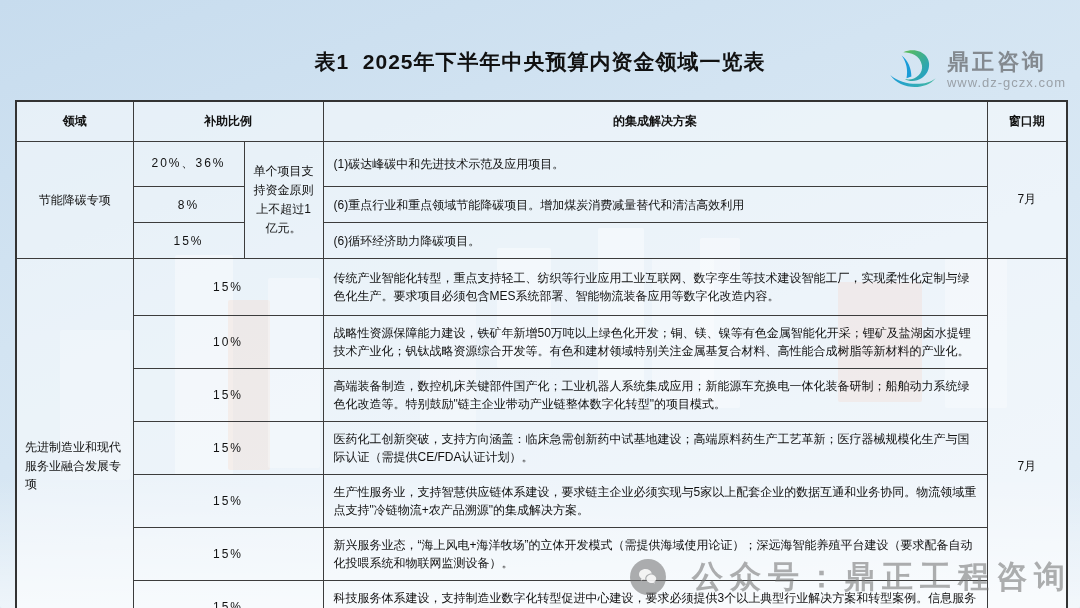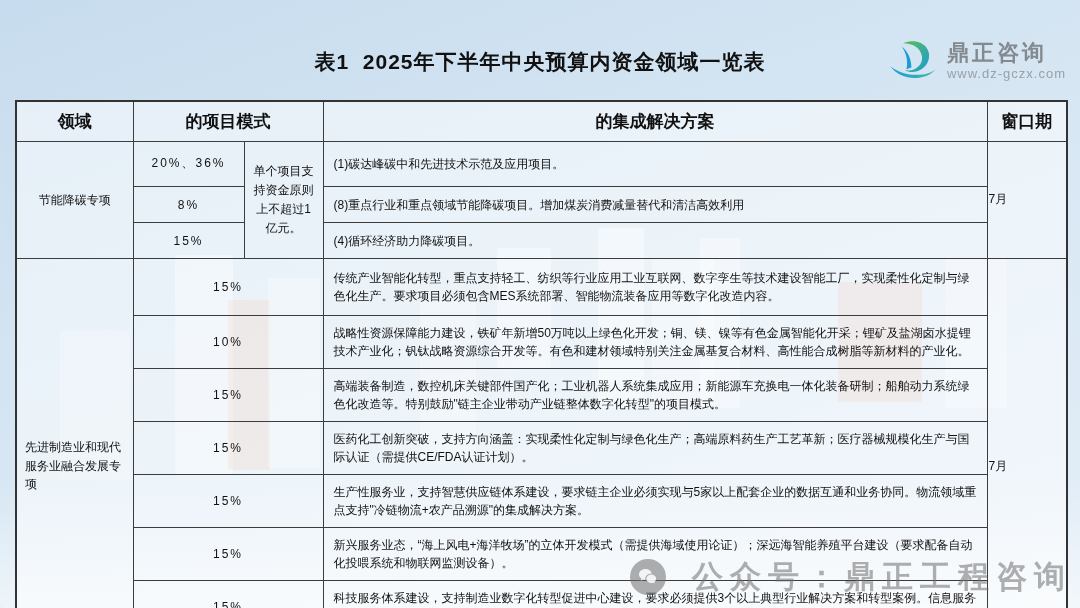--- a/index.html
+++ b/index.html
@@ -19,41 +19,41 @@
   .b8{left:700px;top:238px;width:40px;height:170px;background:rgba(255,255,255,0.36);}
   .b9{left:838px;top:282px;width:84px;height:120px;background:rgba(238,128,92,0.20);}
   .b10{left:945px;top:258px;width:62px;height:150px;background:rgba(255,255,255,0.30);}
   .b11{left:60px;top:330px;width:70px;height:150px;background:rgba(255,255,255,0.22);}
   .haze{left:0;bottom:0;width:1080px;height:130px;border-radius:0;
         background:linear-gradient(180deg,rgba(255,255,255,0) 0%,rgba(255,255,255,0.55) 100%);}
   
   .title{position:absolute;top:48px;left:0;width:100%;text-align:center;z-index:2;
          font-size:21px;font-weight:bold;color:#111;letter-spacing:1px;}
   
-  .logo{position:absolute;top:35px;right:14px;z-index:2;display:flex;align-items:center;gap:8px;}
+  .logo{position:absolute;top:44px;right:14px;z-index:2;display:flex;align-items:center;gap:8px;}
   .logo-mark{width:52px;height:52px;}
   .logo-text{display:flex;flex-direction:column;line-height:1.1;}
   .logo-name{font-size:22px;font-weight:bold;color:#83898f;letter-spacing:3px;}
   .logo-site{font-size:13px;color:#9aa1a8;letter-spacing:1px;margin-top:2px;}
   
   .table-wrap{position:absolute;left:15px;top:100px;z-index:1;}
   table{border-collapse:collapse;table-layout:fixed;width:1051px;
         font-size:12px;color:#111;}
   col.c-area{width:117px;} col.c-pct{width:111px;} col.c-note{width:79px;}
   col.c-dir{width:664px;} col.c-win{width:80px;}
   th,td{border:1.6px solid #3c3c3c;vertical-align:middle;
         background:rgba(255,255,255,0.52);}
   table{border:2.2px solid #333;}
-  th{font-size:17px;font-weight:bold;text-align:center;padding:4px;}
+  th{font-size:12px;font-weight:bold;text-align:center;padding:4px;}
   td.pct{text-align:center;letter-spacing:2px;}
   td.area{text-align:center;padding:4px 8px;line-height:1.55;}
   td.area-left{text-align:left;}
   td.note{text-align:center;padding:20px 6px;line-height:1.6;}
   td.dir{text-align:left;padding:8px 10px;line-height:1.5;}
-  td.win{text-align:left;}
+  td.win{text-align:center;}
   tr.hr{height:40px;} tr.r44{height:44px;} tr.r29{height:29px;}
   tr.r57{height:57px;} tr.r47{height:47px;margin-top:22px;} tr.r45{height:45px;}
   tr.r42{height:42px;} tr.r38{height:38px;} tr.r40{height:40px;}
   
   .watermark{position:absolute;right:8px;bottom:10px;z-index:3;display:flex;align-items:center;gap:26px;
              pointer-events:none;}
   .wm-icon{width:36px;height:36px;border-radius:50%;background:rgba(110,110,110,0.55);
            display:flex;align-items:center;justify-content:center;}
   .wm-text{font-size:31px;font-weight:bold;color:rgba(110,110,110,0.55);letter-spacing:7px;white-space:nowrap;}
 </style>
@@ -108,60 +108,60 @@
       <colgroup>
         <col class="c-area">
           <col class="c-pct">
           <col class="c-note">
           <col class="c-dir">
           <col class="c-win">
       </colgroup>
       <thead>
         <tr class="hr">
           <th>领域</th>
-          <th colspan="2">的项目模式</th>
+          <th colspan="2">补助比例</th>
           <th>的集成解决方案</th>
           <th>窗口期</th>
         </tr>
       </thead>
       <tbody>
 
         <tr class="r44">
           <td rowspan="3" class="area">节能降碳专项</td>
           <td class="pct">20%、36%</td>
           <td rowspan="3" class="note">单个项目支持资金原则上不超过1亿元。</td>
           <td class="dir">(1)碳达峰碳中和先进技术示范及应用项目。</td>
           <td rowspan="3" class="win">7月</td>
         </tr>
         <tr class="r29">
           <td class="pct">8%</td>
-          <td class="dir">(8)重点行业和重点领域节能降碳项目。增加煤炭消费减量替代和清洁高效利用</td>
+          <td class="dir">(6)重点行业和重点领域节能降碳项目。增加煤炭消费减量替代和清洁高效利用</td>
         </tr>
         <tr class="r29">
           <td class="pct">15%</td>
-          <td class="dir">(4)循环经济助力降碳项目。</td>
+          <td class="dir">(6)循环经济助力降碳项目。</td>
         </tr>
 
         <tr class="r57">
           <td rowspan="8" class="area area-left">先进制造业和现代服务业融合发展专项</td>
           <td colspan="2" class="pct">15%</td>
           <td class="dir">传统产业智能化转型，重点支持轻工、纺织等行业应用工业互联网、数字孪生等技术建设智能工厂，实现柔性化定制与绿色化生产。要求项目必须包含MES系统部署、智能物流装备应用等数字化改造内容。</td>
           <td rowspan="8" class="win">7月</td>
         </tr>
         <tr class="r47">
           <td colspan="2" class="pct">10%</td>
           <td class="dir">战略性资源保障能力建设，铁矿年新增50万吨以上绿色化开发；铜、镁、镍等有色金属智能化开采；锂矿及盐湖卤水提锂技术产业化；钒钛战略资源综合开发等。有色和建材领域特别关注金属基复合材料、高性能合成树脂等新材料的产业化。</td>
         </tr>
         <tr class="r45">
           <td colspan="2" class="pct">15%</td>
           <td class="dir">高端装备制造，数控机床关键部件国产化；工业机器人系统集成应用；新能源车充换电一体化装备研制；船舶动力系统绿色化改造等。特别鼓励"链主企业带动产业链整体数字化转型"的项目模式。</td>
         </tr>
         <tr class="r42">
           <td colspan="2" class="pct">15%</td>
-          <td class="dir">医药化工创新突破，支持方向涵盖：实现柔性化定制与绿色化生产；高端原料药生产工艺革新；医疗器械规模化生产与国际认证（需提供CE/FDA认证计划）。</td>
+          <td class="dir">医药化工创新突破，支持方向涵盖：临床急需创新药中试基地建设；高端原料药生产工艺革新；医疗器械规模化生产与国际认证（需提供CE/FDA认证计划）。</td>
         </tr>
         <tr class="r38">
           <td colspan="2" class="pct">15%</td>
           <td class="dir">生产性服务业，支持智慧供应链体系建设，要求链主企业必须实现与5家以上配套企业的数据互通和业务协同。物流领域重点支持"冷链物流+农产品溯源"的集成解决方案。</td>
         </tr>
         <tr class="r38">
           <td colspan="2" class="pct">15%</td>
           <td class="dir">新兴服务业态，“海上风电+海洋牧场”的立体开发模式（需提供海域使用论证）；深远海智能养殖平台建设（要求配备自动化投喂系统和物联网监测设备）。</td>
         </tr>
         <tr class="r40">

